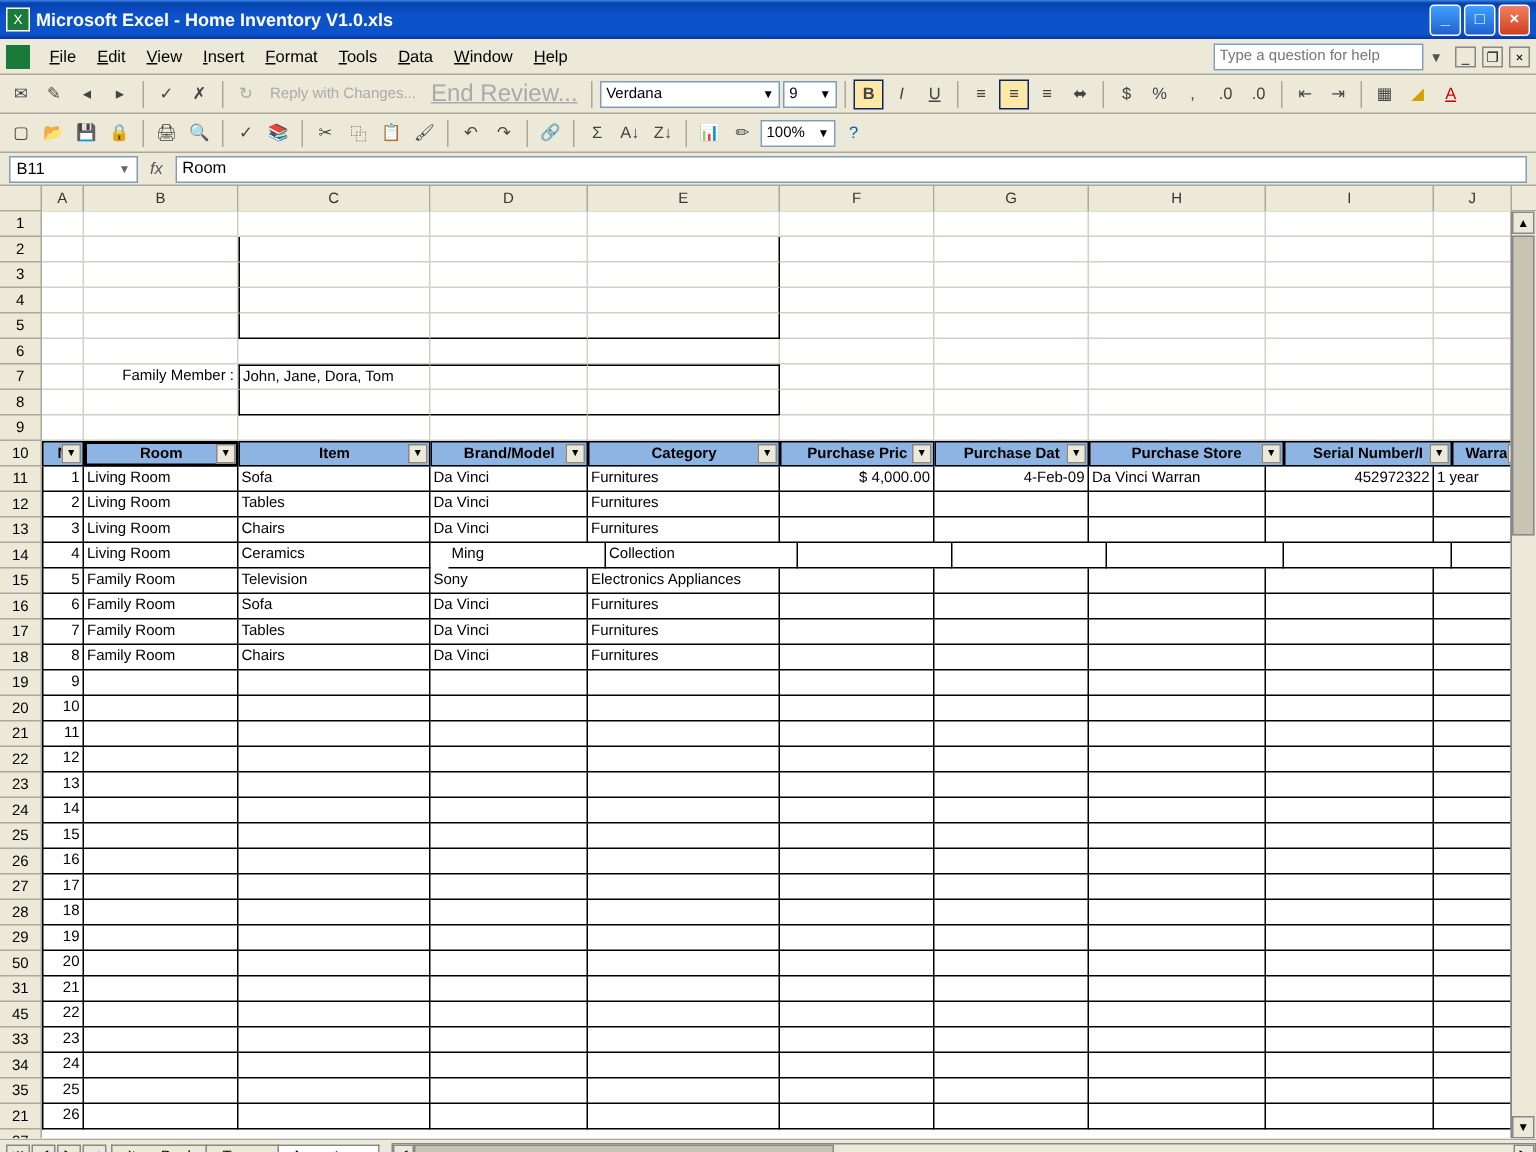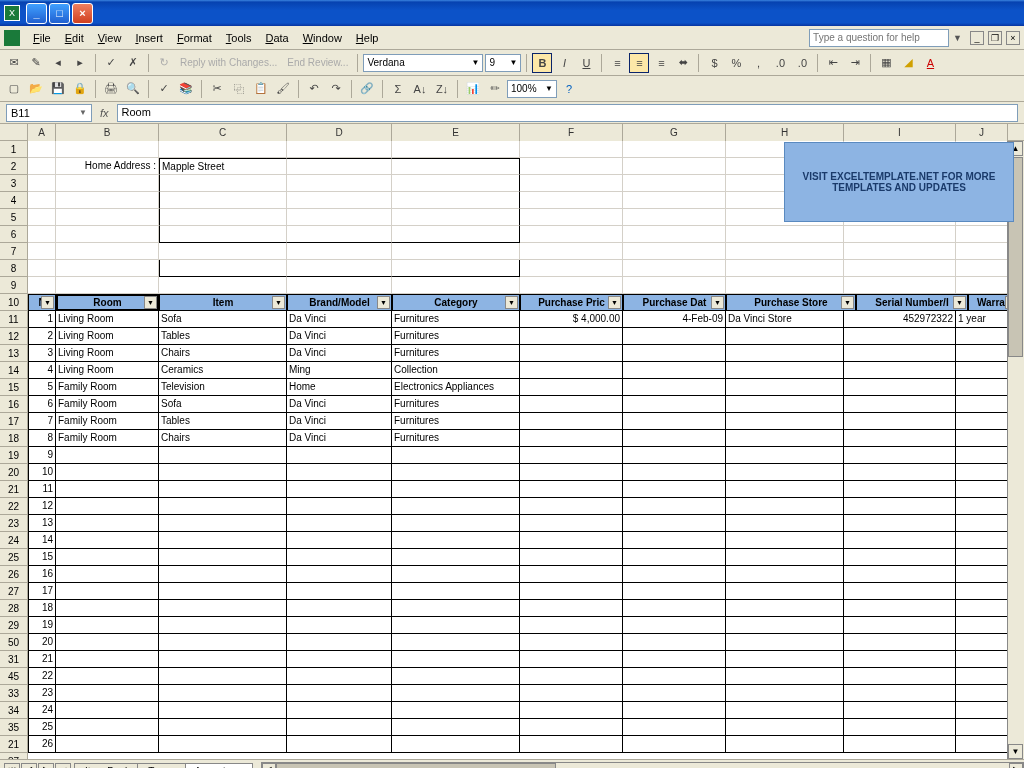--- a/index.html
+++ b/index.html
@@ -82,20 +82,21 @@
 .hscroll .arr { position: absolute; top:0; width:14px; height:14px; background:#ece9d8; border:1px solid #888; text-align:center; font-size:8px; line-height:12px;}
 .vscroll { position: absolute; right: 0; top: 17px; width: 17px; bottom: 0; background: #ece9d8; border-left: 1px solid #888; }
 .vscroll .arr { width:15px; height:15px; background:#ece9d8; border:1px solid #888; text-align:center; font-size:8px; line-height:13px; position:absolute; left:0;}
 .vscroll .thumb { position:absolute; left:0; top:16px; width:15px; height:200px; background:#c8c4b4; border:1px solid #888;}
 </style>
 </head>
 <body>
 
 <div class="titlebar">
   <div class="app-icon">X</div>
+  <div class="title">Microsoft Excel - Home Inventory V1.0.xls</div>
   <div class="win-btn win-min">_</div>
   <div class="win-btn win-max">□</div>
   <div class="win-btn win-close">×</div>
 </div>
 
 <div class="menubar">
   <span class="sys-icon"></span>
   <span id="menus"><span class="menu-item"><u>F</u>ile</span><span class="menu-item"><u>E</u>dit</span><span class="menu-item"><u>V</u>iew</span><span class="menu-item"><u>I</u>nsert</span><span class="menu-item"><u>F</u>ormat</span><span class="menu-item"><u>T</u>ools</span><span class="menu-item"><u>D</u>ata</span><span class="menu-item"><u>W</u>indow</span><span class="menu-item"><u>H</u>elp</span></span>
   <input class="help-box" placeholder="Type a question for help" style="">
   <span style="padding:0 4px;color:#555;font-size:9px;">▼</span>
@@ -108,21 +109,21 @@
   <span class="tool-btn">✉</span>
   <span class="tool-btn">✎</span>
   <span class="tool-btn">◂</span>
   <span class="tool-btn">▸</span>
   <span class="tool-sep"></span>
   <span class="tool-btn">✓</span>
   <span class="tool-btn">✗</span>
   <span class="tool-sep"></span>
   <span class="tool-btn disabled">↻</span>
   <span class="disabled" style="padding:0 4px;font-size:10px;">Reply with Changes...</span>
-  <span class="disabled" style="padding:0 4px;font-size:10px;">End Review...</span>
+  <span class="disabled" style="padding:0 4px;font-size:16px;text-decoration:underline;">End Review...</span>
   <span class="tool-sep"></span>
   <div class="tool-wide" style="width:120px;">
       <span>Verdana</span>
       <span style="margin-left:auto;font-size:8px;">▼</span>
     </div>
   <div class="tool-wide" style="width:36px;">
       <span>9</span>
       <span style="margin-left:auto;font-size:8px;">▼</span>
     </div>
   <span class="tool-sep"></span>
@@ -266,32 +267,20 @@
           <div class="cell" style="width: 105px;"></div>
           <div class="cell" style="width: 128px;"></div>
           <div class="cell" style="width: 103px;"></div>
           <div class="cell" style="width: 103px;"></div>
           <div class="cell" style="width: 118px;"></div>
           <div class="cell" style="width: 112px;"></div>
           <div class="cell" style="width: 52px;"></div>
         </div>
         <div class="cell-row">
           <div class="cell" style="width: 28px;"></div>
-          <div class="cell" style="width: 103px; text-align: right;">Home Address :</div>
-          <div class="cell" style="width: 128px; border-top: 1px solid rgb(0, 0, 0); border-left: 1px solid rgb(0, 0, 0);">Mapple Street</div>
-          <div class="cell" style="width: 105px; border-top: 1px solid rgb(0, 0, 0);"></div>
-          <div class="cell" style="width: 128px; border-top: 1px solid rgb(0, 0, 0); border-right: 1px solid rgb(0, 0, 0);"></div>
-          <div class="cell" style="width: 103px;"></div>
-          <div class="cell" style="width: 103px;"></div>
-          <div class="cell" style="width: 118px;"></div>
-          <div class="cell" style="width: 112px;"></div>
-          <div class="cell" style="width: 52px;"></div>
-        </div>
-        <div class="cell-row">
-          <div class="cell" style="width: 28px;"></div>
           <div class="cell" style="width: 103px;"></div>
           <div class="cell" style="width: 128px; border-left: 1px solid rgb(0, 0, 0);"></div>
           <div class="cell" style="width: 105px;"></div>
           <div class="cell" style="width: 128px; border-right: 1px solid rgb(0, 0, 0);"></div>
           <div class="cell" style="width: 103px;"></div>
           <div class="cell" style="width: 103px;"></div>
           <div class="cell" style="width: 118px;"></div>
           <div class="cell" style="width: 112px;"></div>
           <div class="cell" style="width: 52px;"></div>
         </div>
@@ -330,20 +319,32 @@
           <div class="cell" style="width: 118px;"></div>
           <div class="cell" style="width: 112px;"></div>
           <div class="cell" style="width: 52px;"></div>
         </div>
         <div class="cell-row">
           <div class="cell" style="width: 28px;"></div>
           <div class="cell" style="width: 103px;"></div>
           <div class="cell" style="width: 128px;"></div>
           <div class="cell" style="width: 105px;"></div>
           <div class="cell" style="width: 128px;"></div>
+          <div class="cell" style="width: 103px;"></div>
+          <div class="cell" style="width: 103px;"></div>
+          <div class="cell" style="width: 118px;"></div>
+          <div class="cell" style="width: 112px;"></div>
+          <div class="cell" style="width: 52px;"></div>
+        </div>
+        <div class="cell-row">
+          <div class="cell" style="width: 28px;"></div>
+          <div class="cell" style="width: 103px; text-align: right;">Family Member :</div>
+          <div class="cell" style="width: 128px; border-top: 1px solid rgb(0, 0, 0); border-left: 1px solid rgb(0, 0, 0);">John, Jane, Dora, Tom</div>
+          <div class="cell" style="width: 105px; border-top: 1px solid rgb(0, 0, 0);"></div>
+          <div class="cell" style="width: 128px; border-top: 1px solid rgb(0, 0, 0); border-right: 1px solid rgb(0, 0, 0);"></div>
           <div class="cell" style="width: 103px;"></div>
           <div class="cell" style="width: 103px;"></div>
           <div class="cell" style="width: 118px;"></div>
           <div class="cell" style="width: 112px;"></div>
           <div class="cell" style="width: 52px;"></div>
         </div>
         <div class="cell-row">
           <div class="cell" style="width: 28px;"></div>
           <div class="cell" style="width: 103px;"></div>
           <div class="cell" style="width: 128px; border-bottom: 1px solid rgb(0, 0, 0); border-left: 1px solid rgb(0, 0, 0);"></div>
@@ -380,21 +381,21 @@
           <div class="cell header-cell" style="width: 52px;"><span>Warran</span><div class="filter-btn">▼</div></div>
         </div>
         <div class="cell-row">
           <div class="cell" style="width: 28px; text-align: right; border-right: 1px solid rgb(0, 0, 0); border-bottom: 1px solid rgb(0, 0, 0); border-left: 1px solid rgb(0, 0, 0);">1</div>
           <div class="cell" style="width: 103px; text-align: left; border-right: 1px solid rgb(0, 0, 0); border-bottom: 1px solid rgb(0, 0, 0);">Living Room</div>
           <div class="cell" style="width: 128px; text-align: left; border-right: 1px solid rgb(0, 0, 0); border-bottom: 1px solid rgb(0, 0, 0);">Sofa</div>
           <div class="cell" style="width: 105px; text-align: left; border-right: 1px solid rgb(0, 0, 0); border-bottom: 1px solid rgb(0, 0, 0);">Da Vinci</div>
           <div class="cell" style="width: 128px; text-align: left; border-right: 1px solid rgb(0, 0, 0); border-bottom: 1px solid rgb(0, 0, 0);">Furnitures</div>
           <div class="cell" style="width: 103px; text-align: right; border-right: 1px solid rgb(0, 0, 0); border-bottom: 1px solid rgb(0, 0, 0);">$    4,000.00</div>
           <div class="cell" style="width: 103px; text-align: right; border-right: 1px solid rgb(0, 0, 0); border-bottom: 1px solid rgb(0, 0, 0);">4-Feb-09</div>
-          <div class="cell" style="width: 118px; text-align: left; border-right: 1px solid rgb(0, 0, 0); border-bottom: 1px solid rgb(0, 0, 0);">Da Vinci Store</div>
+          <div class="cell" style="width: 118px; text-align: left; border-right: 1px solid rgb(0, 0, 0); border-bottom: 1px solid rgb(0, 0, 0);">Da Vinci Warran</div>
           <div class="cell" style="width: 112px; text-align: right; border-right: 1px solid rgb(0, 0, 0); border-bottom: 1px solid rgb(0, 0, 0);">452972322</div>
           <div class="cell" style="width: 52px; text-align: left; border-right: 1px solid rgb(0, 0, 0); border-bottom: 1px solid rgb(0, 0, 0);">1 year</div>
         </div>
         <div class="cell-row">
           <div class="cell" style="width: 28px; text-align: right; border-right: 1px solid rgb(0, 0, 0); border-bottom: 1px solid rgb(0, 0, 0); border-left: 1px solid rgb(0, 0, 0);">2</div>
           <div class="cell" style="width: 103px; text-align: left; border-right: 1px solid rgb(0, 0, 0); border-bottom: 1px solid rgb(0, 0, 0);">Living Room</div>
           <div class="cell" style="width: 128px; text-align: left; border-right: 1px solid rgb(0, 0, 0); border-bottom: 1px solid rgb(0, 0, 0);">Tables</div>
           <div class="cell" style="width: 105px; text-align: left; border-right: 1px solid rgb(0, 0, 0); border-bottom: 1px solid rgb(0, 0, 0);">Da Vinci</div>
           <div class="cell" style="width: 128px; text-align: left; border-right: 1px solid rgb(0, 0, 0); border-bottom: 1px solid rgb(0, 0, 0);">Furnitures</div>
           <div class="cell" style="width: 103px; text-align: right; border-right: 1px solid rgb(0, 0, 0); border-bottom: 1px solid rgb(0, 0, 0);"></div>
@@ -412,33 +413,33 @@
           <div class="cell" style="width: 103px; text-align: right; border-right: 1px solid rgb(0, 0, 0); border-bottom: 1px solid rgb(0, 0, 0);"></div>
           <div class="cell" style="width: 103px; text-align: right; border-right: 1px solid rgb(0, 0, 0); border-bottom: 1px solid rgb(0, 0, 0);"></div>
           <div class="cell" style="width: 118px; text-align: left; border-right: 1px solid rgb(0, 0, 0); border-bottom: 1px solid rgb(0, 0, 0);"></div>
           <div class="cell" style="width: 112px; text-align: right; border-right: 1px solid rgb(0, 0, 0); border-bottom: 1px solid rgb(0, 0, 0);"></div>
           <div class="cell" style="width: 52px; text-align: left; border-right: 1px solid rgb(0, 0, 0); border-bottom: 1px solid rgb(0, 0, 0);"></div>
         </div>
         <div class="cell-row">
           <div class="cell" style="width: 28px; text-align: right; border-right: 1px solid rgb(0, 0, 0); border-bottom: 1px solid rgb(0, 0, 0); border-left: 1px solid rgb(0, 0, 0);">4</div>
           <div class="cell" style="width: 103px; text-align: left; border-right: 1px solid rgb(0, 0, 0); border-bottom: 1px solid rgb(0, 0, 0);">Living Room</div>
           <div class="cell" style="width: 128px; text-align: left; border-right: 1px solid rgb(0, 0, 0); border-bottom: 1px solid rgb(0, 0, 0);">Ceramics</div>
-          <div class="cell" style="width: 105px; text-align: left; border-right: 1px solid rgb(0, 0, 0); border-bottom: 1px solid rgb(0, 0, 0);">Ming</div>
+          <div class="cell" style="width: 105px; text-align: left; border-right: 1px solid rgb(0, 0, 0); border-bottom: 1px solid rgb(0, 0, 0); margin-left: 12px;">Ming</div>
           <div class="cell" style="width: 128px; text-align: left; border-right: 1px solid rgb(0, 0, 0); border-bottom: 1px solid rgb(0, 0, 0);">Collection</div>
           <div class="cell" style="width: 103px; text-align: right; border-right: 1px solid rgb(0, 0, 0); border-bottom: 1px solid rgb(0, 0, 0);"></div>
           <div class="cell" style="width: 103px; text-align: right; border-right: 1px solid rgb(0, 0, 0); border-bottom: 1px solid rgb(0, 0, 0);"></div>
           <div class="cell" style="width: 118px; text-align: left; border-right: 1px solid rgb(0, 0, 0); border-bottom: 1px solid rgb(0, 0, 0);"></div>
           <div class="cell" style="width: 112px; text-align: right; border-right: 1px solid rgb(0, 0, 0); border-bottom: 1px solid rgb(0, 0, 0);"></div>
           <div class="cell" style="width: 52px; text-align: left; border-right: 1px solid rgb(0, 0, 0); border-bottom: 1px solid rgb(0, 0, 0);"></div>
         </div>
         <div class="cell-row">
           <div class="cell" style="width: 28px; text-align: right; border-right: 1px solid rgb(0, 0, 0); border-bottom: 1px solid rgb(0, 0, 0); border-left: 1px solid rgb(0, 0, 0);">5</div>
           <div class="cell" style="width: 103px; text-align: left; border-right: 1px solid rgb(0, 0, 0); border-bottom: 1px solid rgb(0, 0, 0);">Family Room</div>
           <div class="cell" style="width: 128px; text-align: left; border-right: 1px solid rgb(0, 0, 0); border-bottom: 1px solid rgb(0, 0, 0);">Television</div>
-          <div class="cell" style="width: 105px; text-align: left; border-right: 1px solid rgb(0, 0, 0); border-bottom: 1px solid rgb(0, 0, 0);">Home</div>
+          <div class="cell" style="width: 105px; text-align: left; border-right: 1px solid rgb(0, 0, 0); border-bottom: 1px solid rgb(0, 0, 0);">Sony</div>
           <div class="cell" style="width: 128px; text-align: left; border-right: 1px solid rgb(0, 0, 0); border-bottom: 1px solid rgb(0, 0, 0);">Electronics Appliances</div>
           <div class="cell" style="width: 103px; text-align: right; border-right: 1px solid rgb(0, 0, 0); border-bottom: 1px solid rgb(0, 0, 0);"></div>
           <div class="cell" style="width: 103px; text-align: right; border-right: 1px solid rgb(0, 0, 0); border-bottom: 1px solid rgb(0, 0, 0);"></div>
           <div class="cell" style="width: 118px; text-align: left; border-right: 1px solid rgb(0, 0, 0); border-bottom: 1px solid rgb(0, 0, 0);"></div>
           <div class="cell" style="width: 112px; text-align: right; border-right: 1px solid rgb(0, 0, 0); border-bottom: 1px solid rgb(0, 0, 0);"></div>
           <div class="cell" style="width: 52px; text-align: left; border-right: 1px solid rgb(0, 0, 0); border-bottom: 1px solid rgb(0, 0, 0);"></div>
         </div>
         <div class="cell-row">
           <div class="cell" style="width: 28px; text-align: right; border-right: 1px solid rgb(0, 0, 0); border-bottom: 1px solid rgb(0, 0, 0); border-left: 1px solid rgb(0, 0, 0);">6</div>
           <div class="cell" style="width: 103px; text-align: left; border-right: 1px solid rgb(0, 0, 0); border-bottom: 1px solid rgb(0, 0, 0);">Family Room</div>
@@ -692,23 +693,20 @@
           <div class="cell" style="width: 52px; border-right: 1px solid rgb(0, 0, 0); border-bottom: 1px solid rgb(0, 0, 0);"></div>
         </div>
       </div>
   </div>
   <div class="vscroll">
     <div class="arr" style="top:0;">▲</div>
     <div class="thumb"></div>
     <div class="arr" style="bottom:0;">▼</div>
   </div>
 
-  <div class="promo-box">
-      <span>VISIT EXCELTEMPLATE.NET FOR MORE TEMPLATES AND UPDATES</span>
-    </div>
 </div>
 
 <div class="tabs-row">
   <div class="tab-nav">
     <span>⏮</span>
     <span>◀</span>
     <span>▶</span>
     <span>⏭</span>
   </div>
   <div id="tabs" style="display:flex;">

